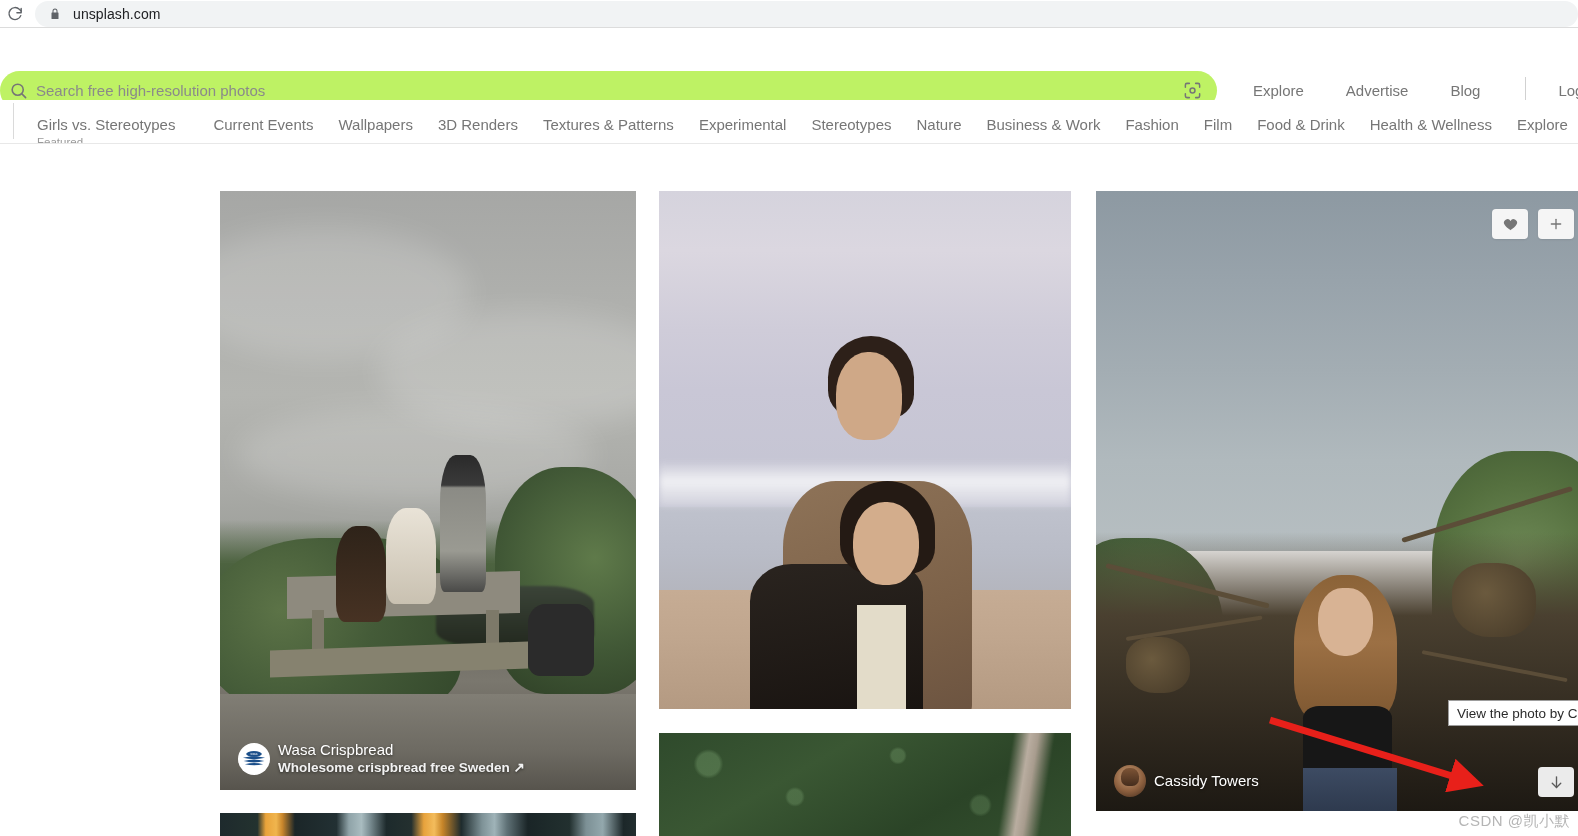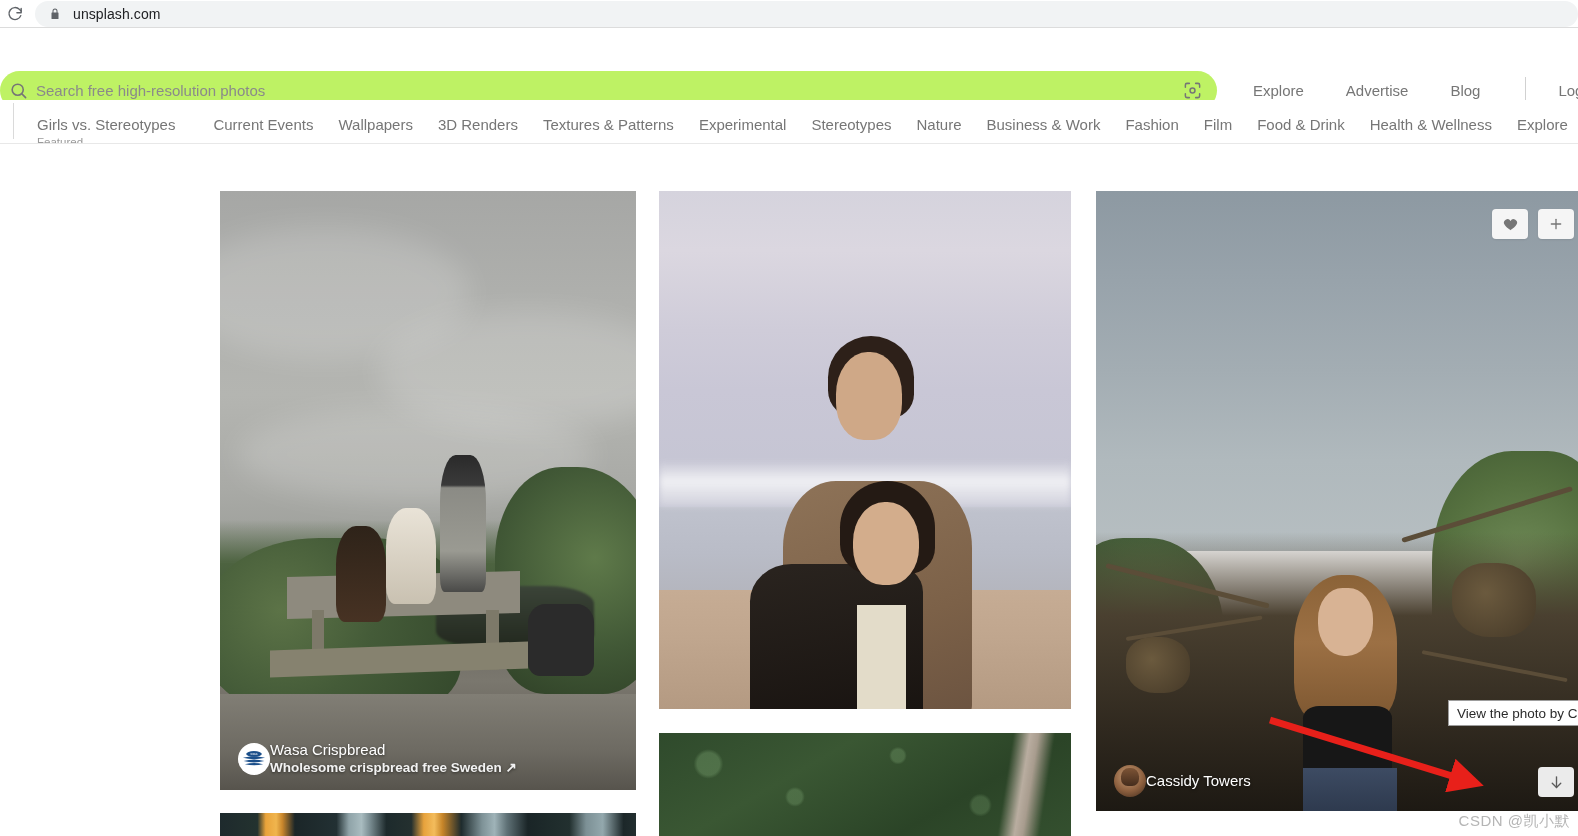--- a/index.html
+++ b/index.html
@@ -379,21 +379,21 @@
     color: #767676;
     box-shadow: 0 1px 2px rgba(0,0,0,0.08);
   }
 
   
   .photo-credit {
     position: absolute;
     left: 18px; bottom: 14px;
     display: flex;
     align-items: center;
-    gap: 0;
+    gap: 8px;
     margin-top: 28px;
   }
   .avatar {
     width: 32px; height: 32px;
     border-radius: 50%;
     overflow: hidden;
     flex: 0 0 auto;
     background: #cfcfcf;
     position: relative;
   }

